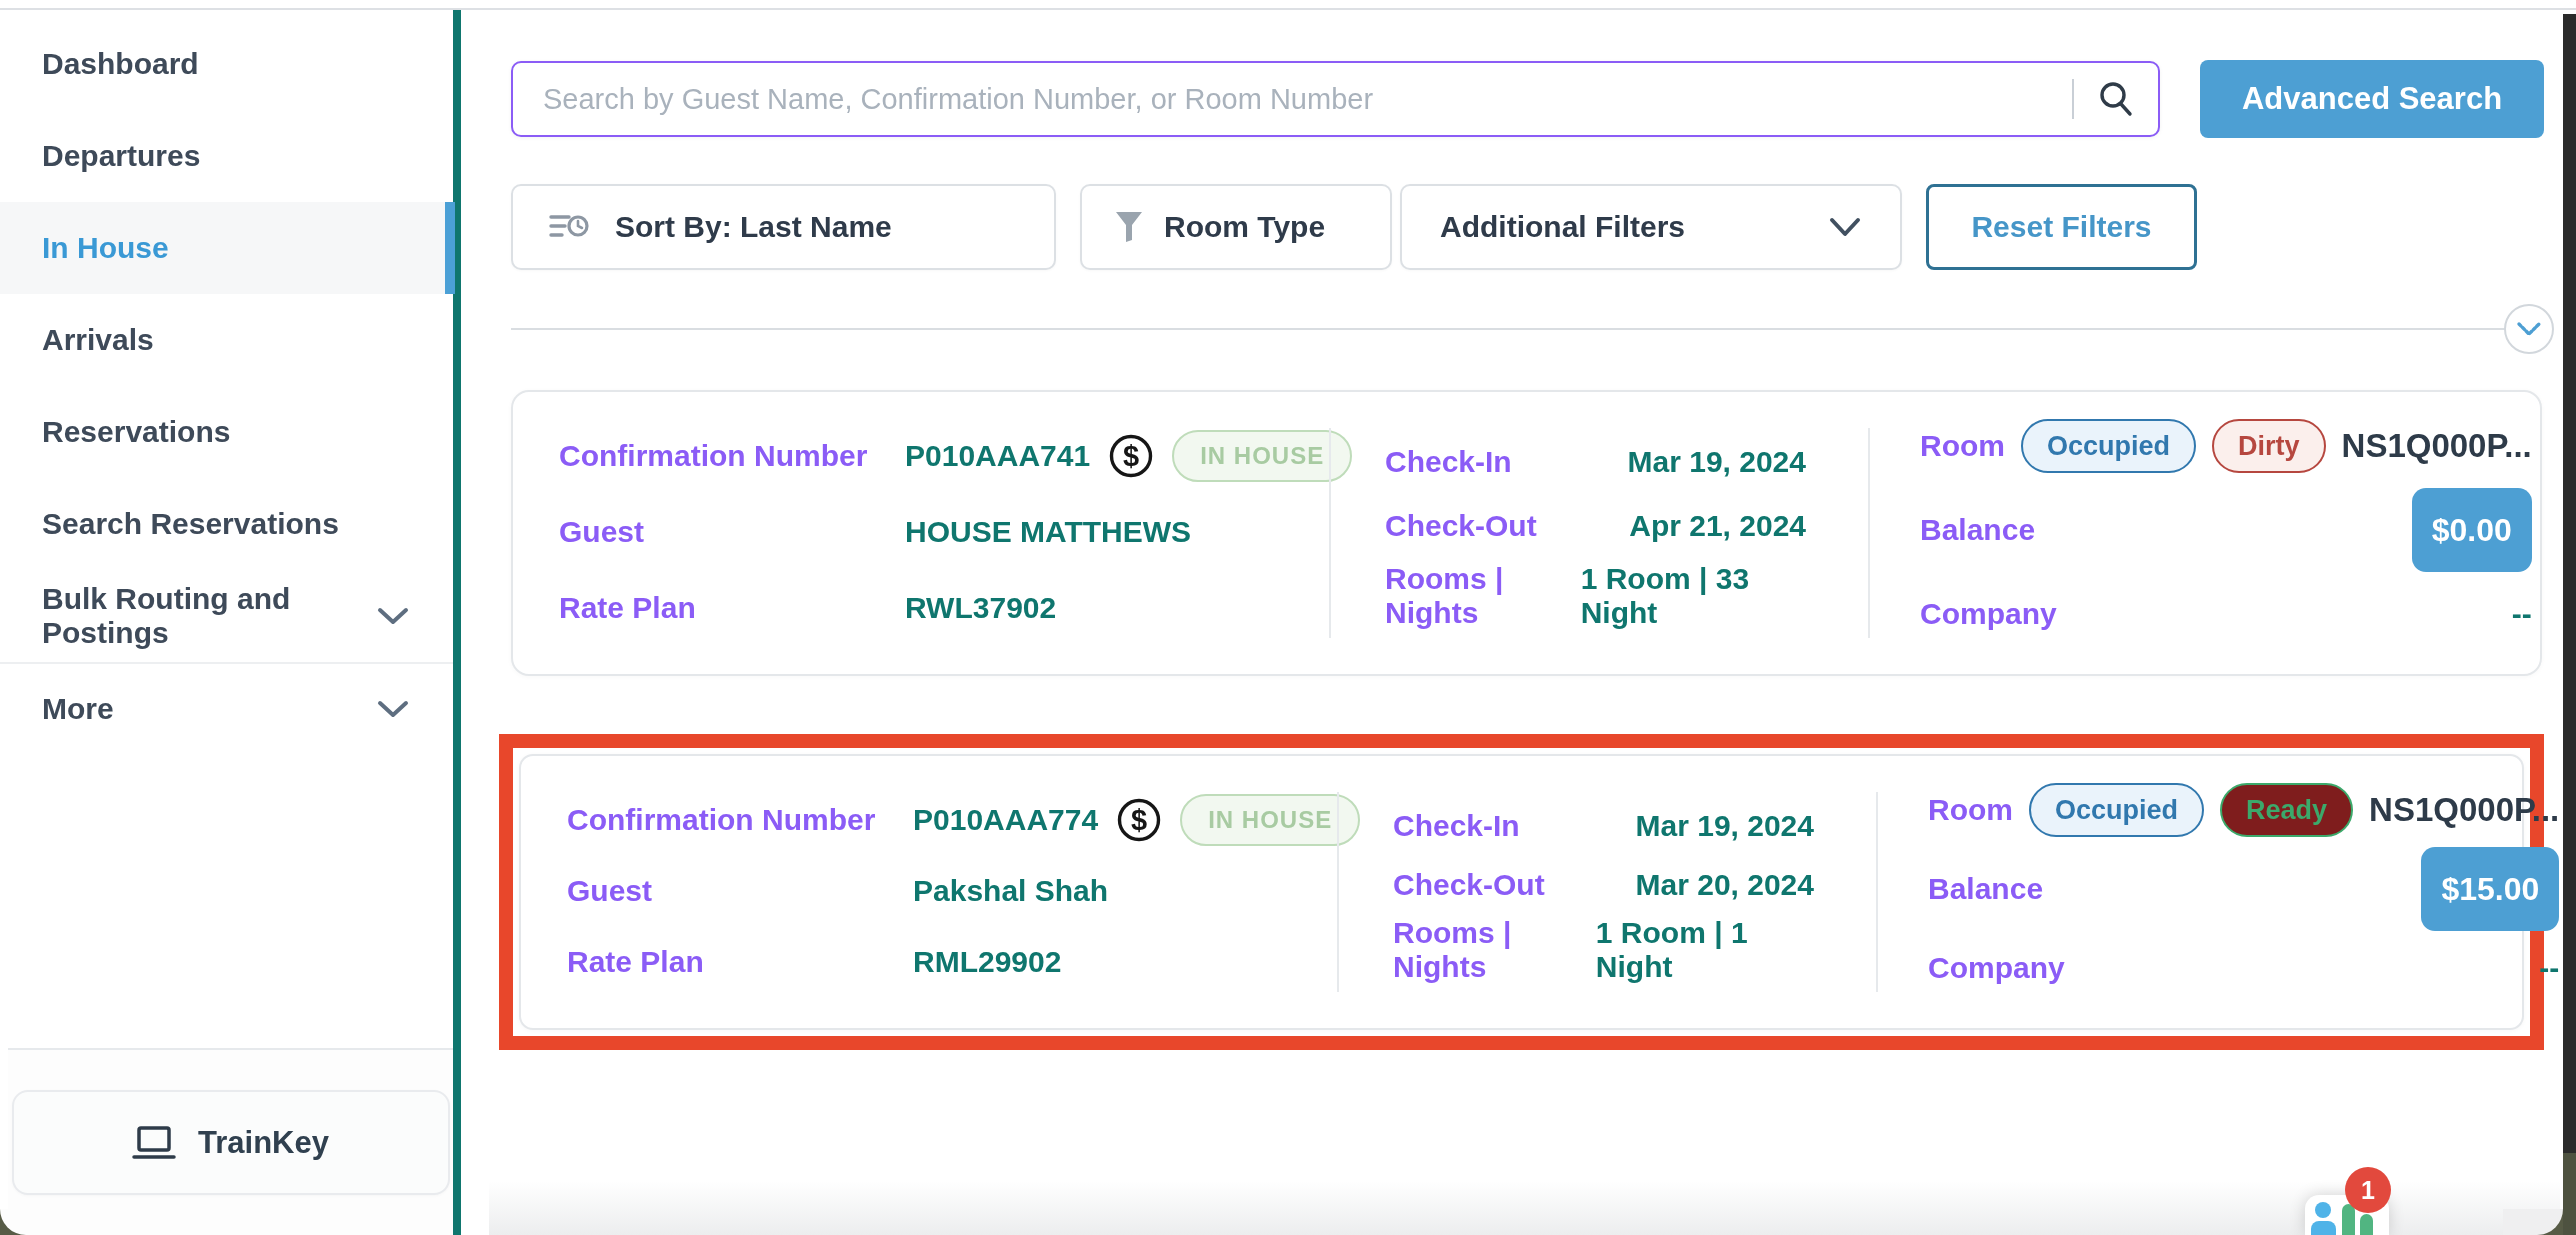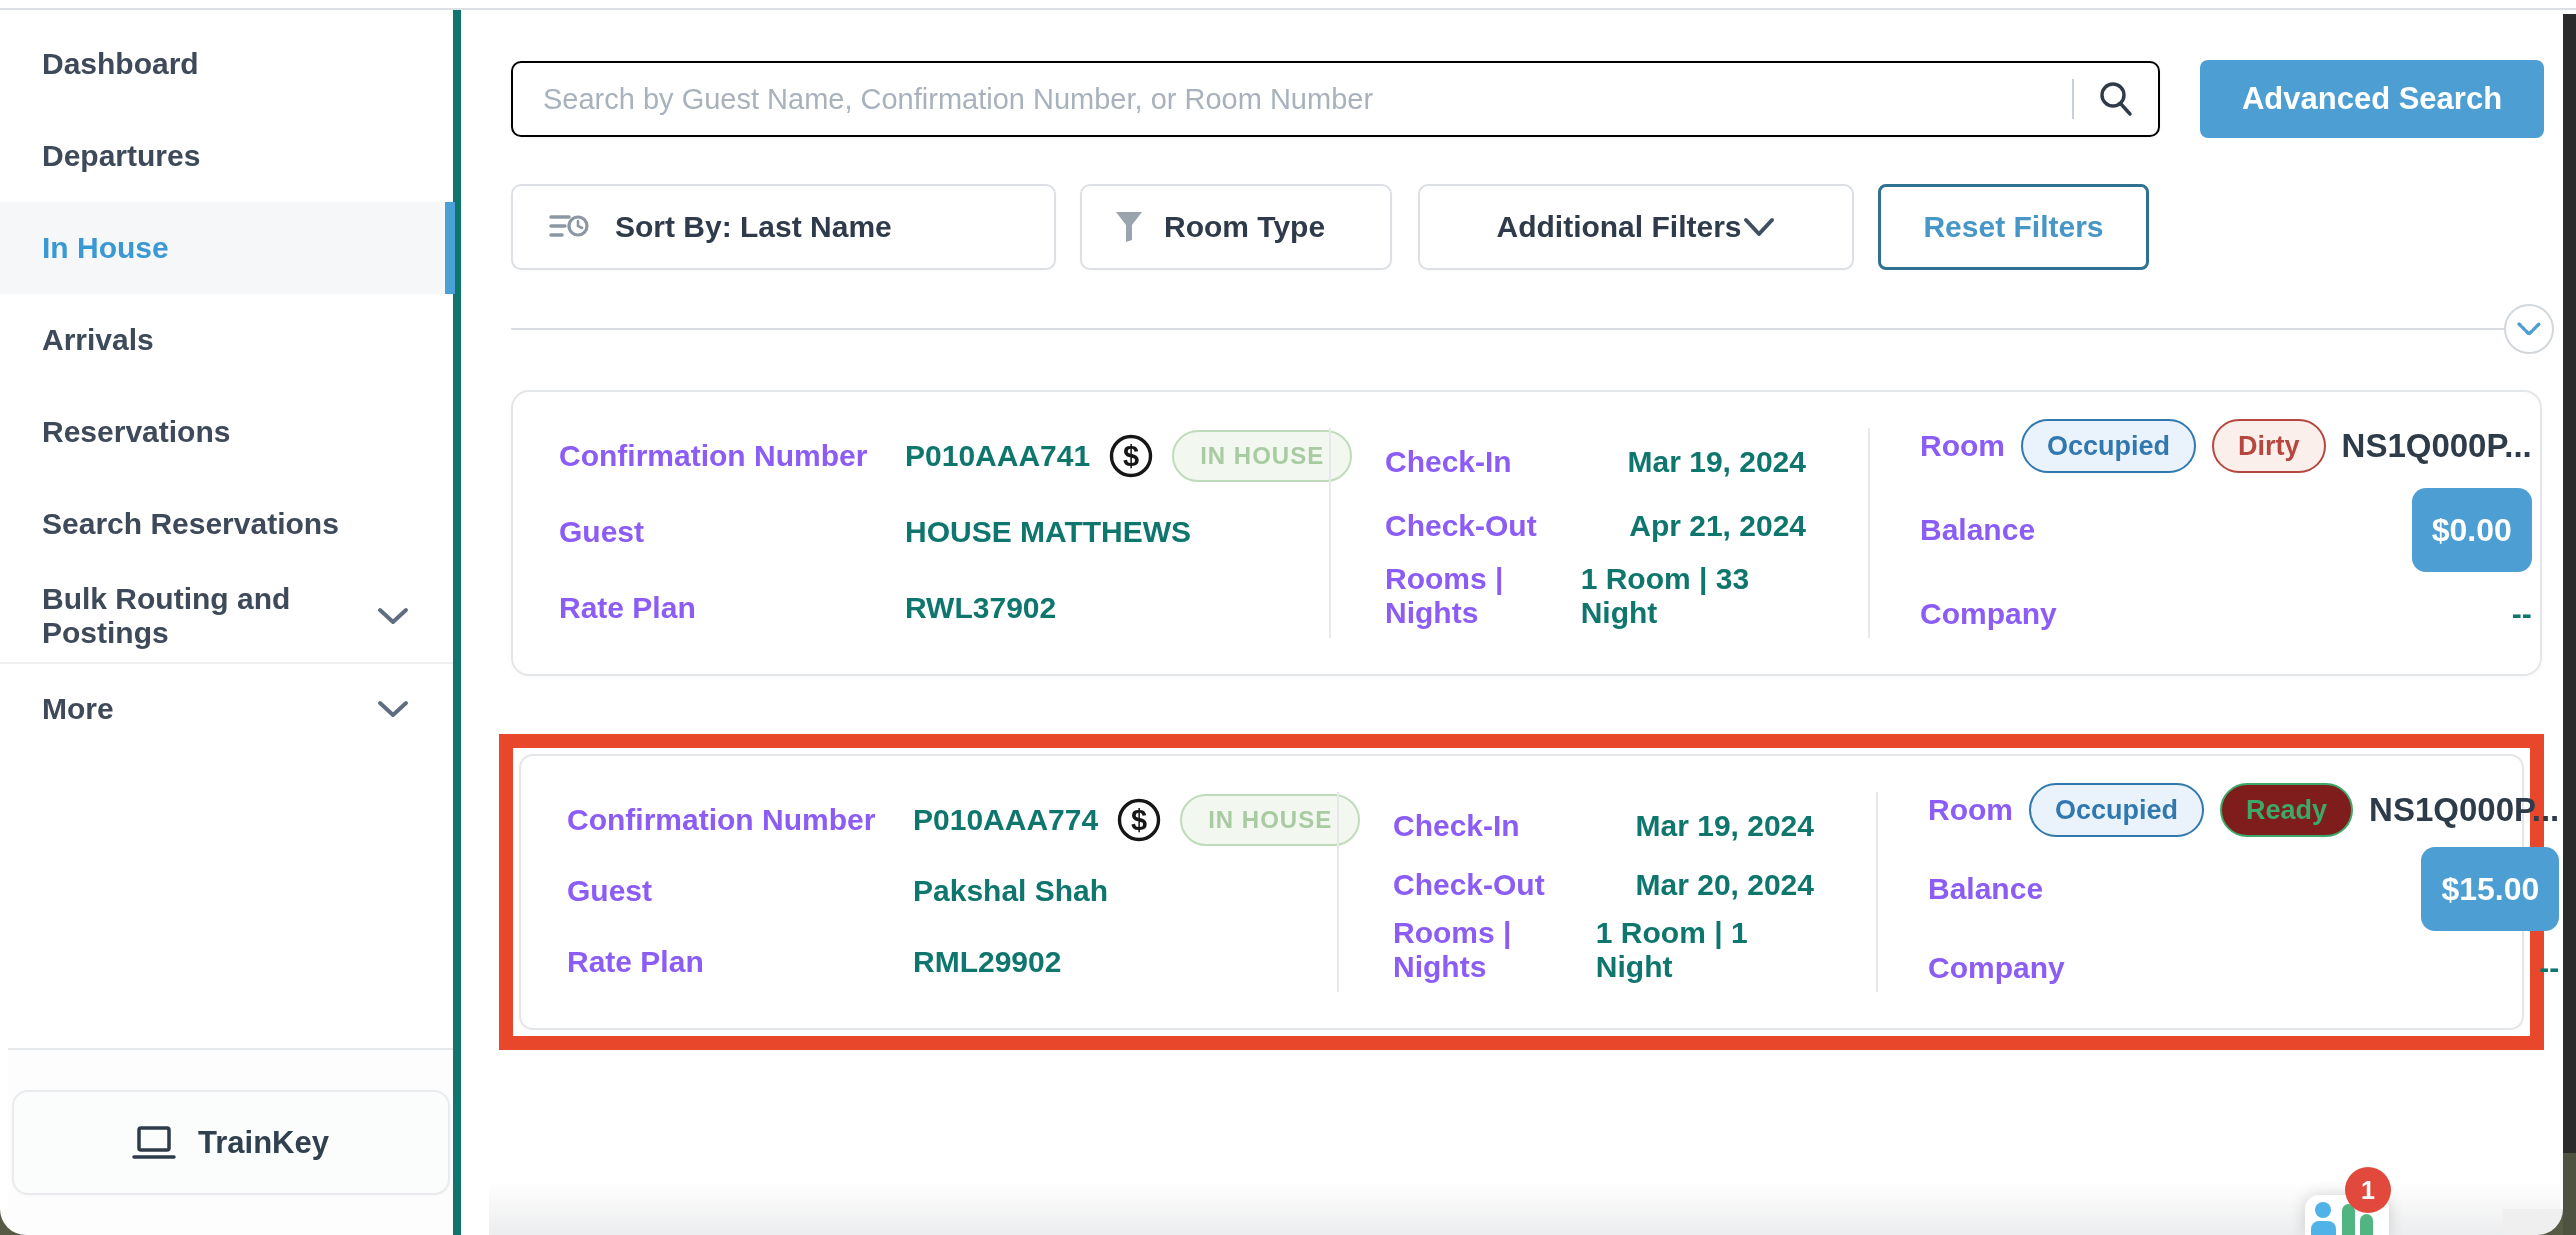--- a/index.html
+++ b/index.html
@@ -15,31 +15,31 @@
   .nav-item.active { background:#F6F7F8; color:#3A99D5; }
   .nav-item.active::after { content:""; position:absolute; right:-2px; top:0; bottom:0; width:10px; background:#4BA0D6; }
   .nav-item.divided { border-top:2px solid #EDEFF1; }
   .nav-chev { margin-left:auto; flex:none; }
   .sidebar-footer { position:absolute; left:8px; right:0; bottom:0; height:187px; border-top:2px solid #E6E9EC; background:#FDFDFD; display:flex; align-items:center; justify-content:center; }
   .trainkey { width:438px; height:105px; background:#FBFCFC; border:2px solid #E9EBEE; border-radius:16px; display:flex; align-items:center; justify-content:center; gap:22px; font-size:31px; font-weight:700; color:#30404F; cursor:pointer; box-shadow:0 1px 3px rgba(0,0,0,.03); }
 
   
   .main { position:absolute; left:489px; top:10px; right:0; bottom:0; background:#fff; }
   .search-row { display:flex; align-items:center; margin:50px 32px 0 22px; gap:40px; }
-  .search-box { flex:1; height:76px; border:2px solid #000000; border-radius:10px; display:flex; align-items:center; padding:0 22px 0 8px; box-shadow:0 1px 4px rgba(0,0,0,.05); background:#fff; }
+  .search-box { flex:1; height:76px; border:2px solid #8b5cf6; border-radius:10px; display:flex; align-items:center; padding:0 22px 0 8px; box-shadow:0 1px 4px rgba(0,0,0,.05); background:#fff; }
   .search-box input { border:none; outline:none; flex:1; font-size:29px; color:#39434E; font-family:inherit; padding-left:22px; background:transparent; }
   .search-box input::placeholder { color:#A9B2BC; }
   .search-sep { width:2px; height:40px; background:#C9CFD6; margin:0 22px 0 10px; flex:none; }
   .adv-btn { width:344px; height:78px; flex:none; background:#4D9FD3; border:none; border-radius:8px; color:#fff; font-size:31px; font-weight:600; display:flex; align-items:center; justify-content:center; cursor:pointer; font-family:inherit; }
 
   .filter-row { display:flex; align-items:center; margin:46px 32px 0 22px; }
   .filter-box { height:86px; border:2px solid #DCE0E4; border-radius:10px; display:flex; align-items:center; font-size:30px; color:#2F3B4A; font-weight:600; background:#fff; box-shadow:0 1px 3px rgba(0,0,0,.03); cursor:pointer; }
   .sort-box { width:545px; padding-left:36px; gap:26px; }
   .roomtype-box { width:312px; margin-left:24px; padding-left:32px; gap:20px; }
-  .addfilters-box { width:436px; margin-left:26px; padding:0 38px; justify-content:center; }
+  .addfilters-box { width:502px; margin-left:8px; padding:0 38px; justify-content:space-between; }
   .reset-btn { width:271px; margin-left:24px; height:86px; background:#fff; border:3px solid #2F7193; border-radius:8px; color:#4696C8; font-size:30px; font-weight:600; display:flex; align-items:center; justify-content:center; cursor:pointer; font-family:inherit; }
 
   .section-divider { position:relative; margin:58px 48px 0 22px; border-top:2px solid #D9DDE1; }
   .divider-circle { position:absolute; right:-26px; top:-26px; width:50px; height:50px; border-radius:50%; background:#fff; border:2px solid #D2D7DC; display:flex; align-items:center; justify-content:center; cursor:pointer; }
 
   
   .cards { margin:60px 0 0 0; }
   .card { position:relative; margin-left:22px; width:2031px; background:#fff; border:2px solid #E4E7EA; border-radius:18px; box-shadow:0 1px 5px rgba(0,0,0,.03); display:grid; grid-template-columns:816px 539px 1fr; height:286px; cursor:pointer; }
   .vdiv { position:absolute; top:36px; bottom:36px; width:2px; background:#E6E9EC; }
   .vdiv.v1 { left:816px; } .vdiv.v2 { left:1355px; }

